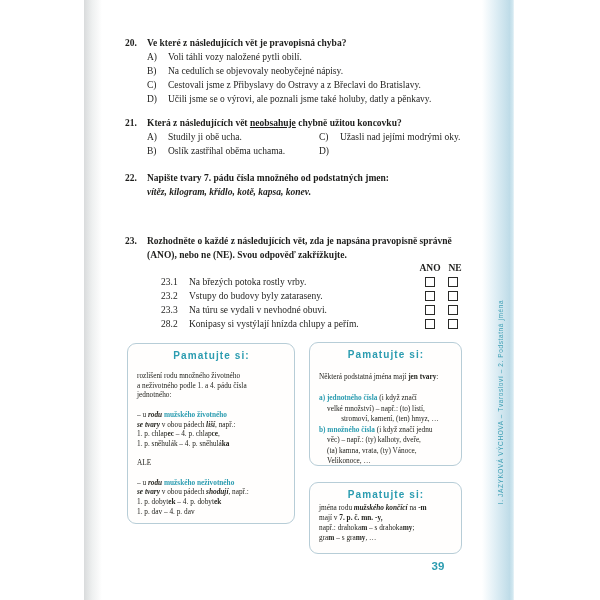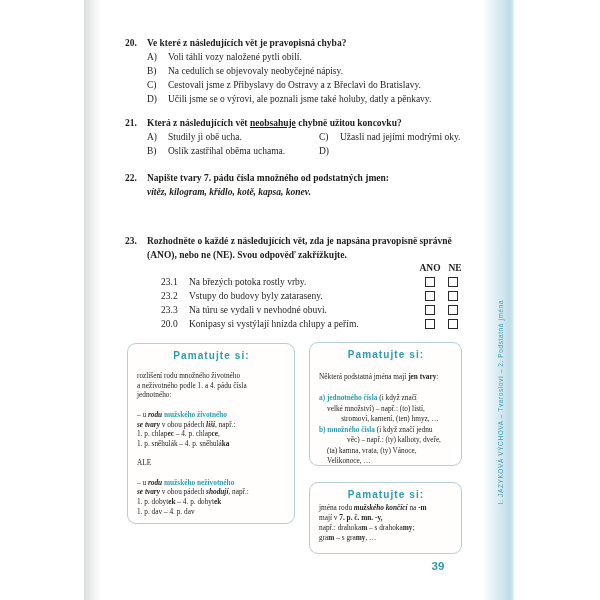--- a/index.html
+++ b/index.html
@@ -157,21 +157,21 @@
         <span class="checkbox cb-ano"></span>
         <span class="checkbox cb-ne"></span>
       </div>
       <div class="q23-row">
         <span class="q23-num">23.3</span>
         <span>Na túru se vydali v nevhodné obuvi.</span>
         <span class="checkbox cb-ano"></span>
         <span class="checkbox cb-ne"></span>
       </div>
       <div class="q23-row">
-        <span class="q23-num">20.0</span>
+        <span class="q23-num">28.2</span>
         <span>Konipasy si vystýlají hnízda chlupy a peřím.</span>
         <span class="checkbox cb-ano"></span>
         <span class="checkbox cb-ne"></span>
       </div>
     </div>
   </section>
 
   <aside class="membox box-left">
     <div class="membox-title">Pamatujte si:</div>
     <div class="membox-body">
@@ -195,21 +195,21 @@
 
   <aside class="membox box-rt">
     <div class="membox-title">Pamatujte si:</div>
     <div class="membox-body">
         <div class="rline"><span>Některá podstatná jména mají </span><span class="b">jen tvary</span><span>:</span></div>
         <div class="rline">&nbsp;</div>
         <div class="rline"><span class="tl">a) jednotného čísla</span><span> (i když značí</span></div>
         <div class="rline" style="padding-left: 8px;"><span>velké množství) – např.: (to) listí,</span></div>
         <div class="rline" style="padding-left: 8px; text-align: center;"><span>stromoví, kamení, (ten) hmyz, …</span></div>
         <div class="rline"><span class="tl">b) množného čísla</span><span> (i když značí jednu</span></div>
-        <div class="rline" style="padding-left: 8px; margin-left: 20px;"><span>věc) – např.: (ty) kalhoty, dveře,</span></div>
+        <div class="rline" style="padding-left: 8px;"><span>věc) – např.: (ty) kalhoty, dveře,</span></div>
         <div class="rline" style="padding-left: 8px;"><span>(ta) kamna, vrata, (ty) Vánoce,</span></div>
         <div class="rline" style="padding-left: 8px;"><span>Velikonoce, …</span></div>
       </div>
   </aside>
 
   <aside class="membox box-rb">
     <div class="membox-title">Pamatujte si:</div>
     <div class="membox-body">
         <div class="rline"><span>jména rodu </span><span class="bi">mužského končící</span><span> na </span><span class="b">-m</span></div>
         <div class="rline"><span>mají v </span><span class="b">7. p. č. mn. -y,</span></div>

